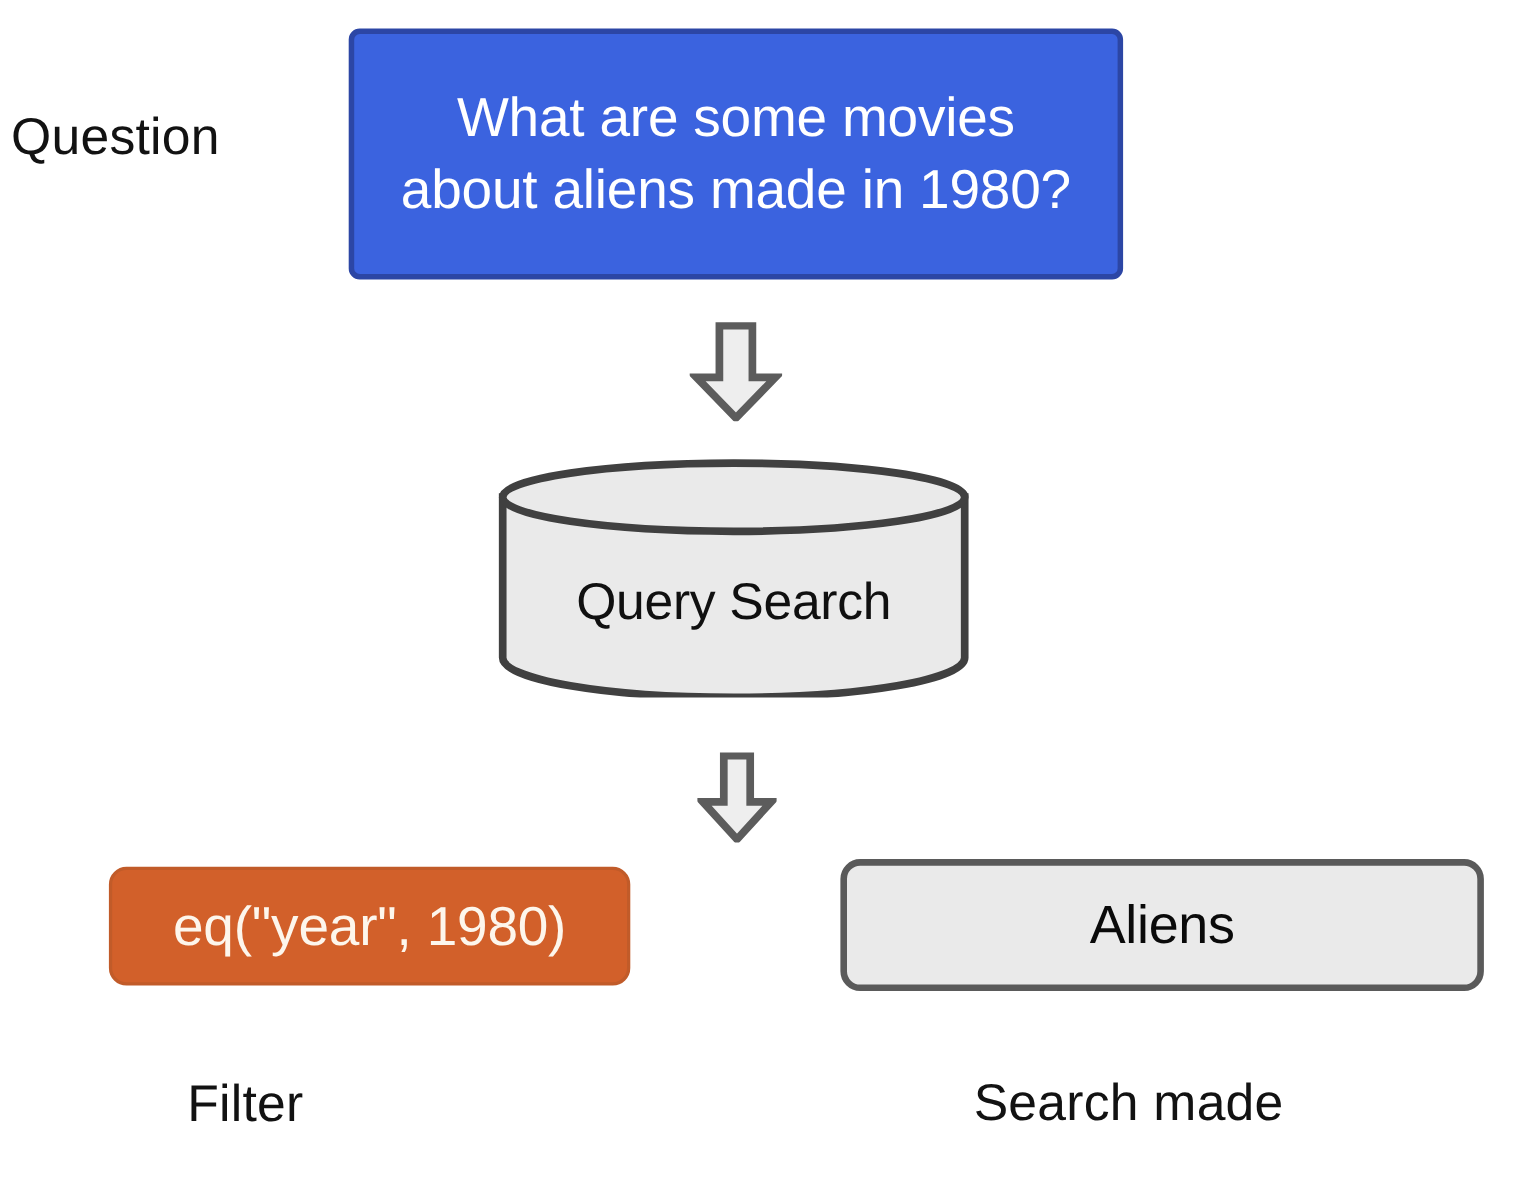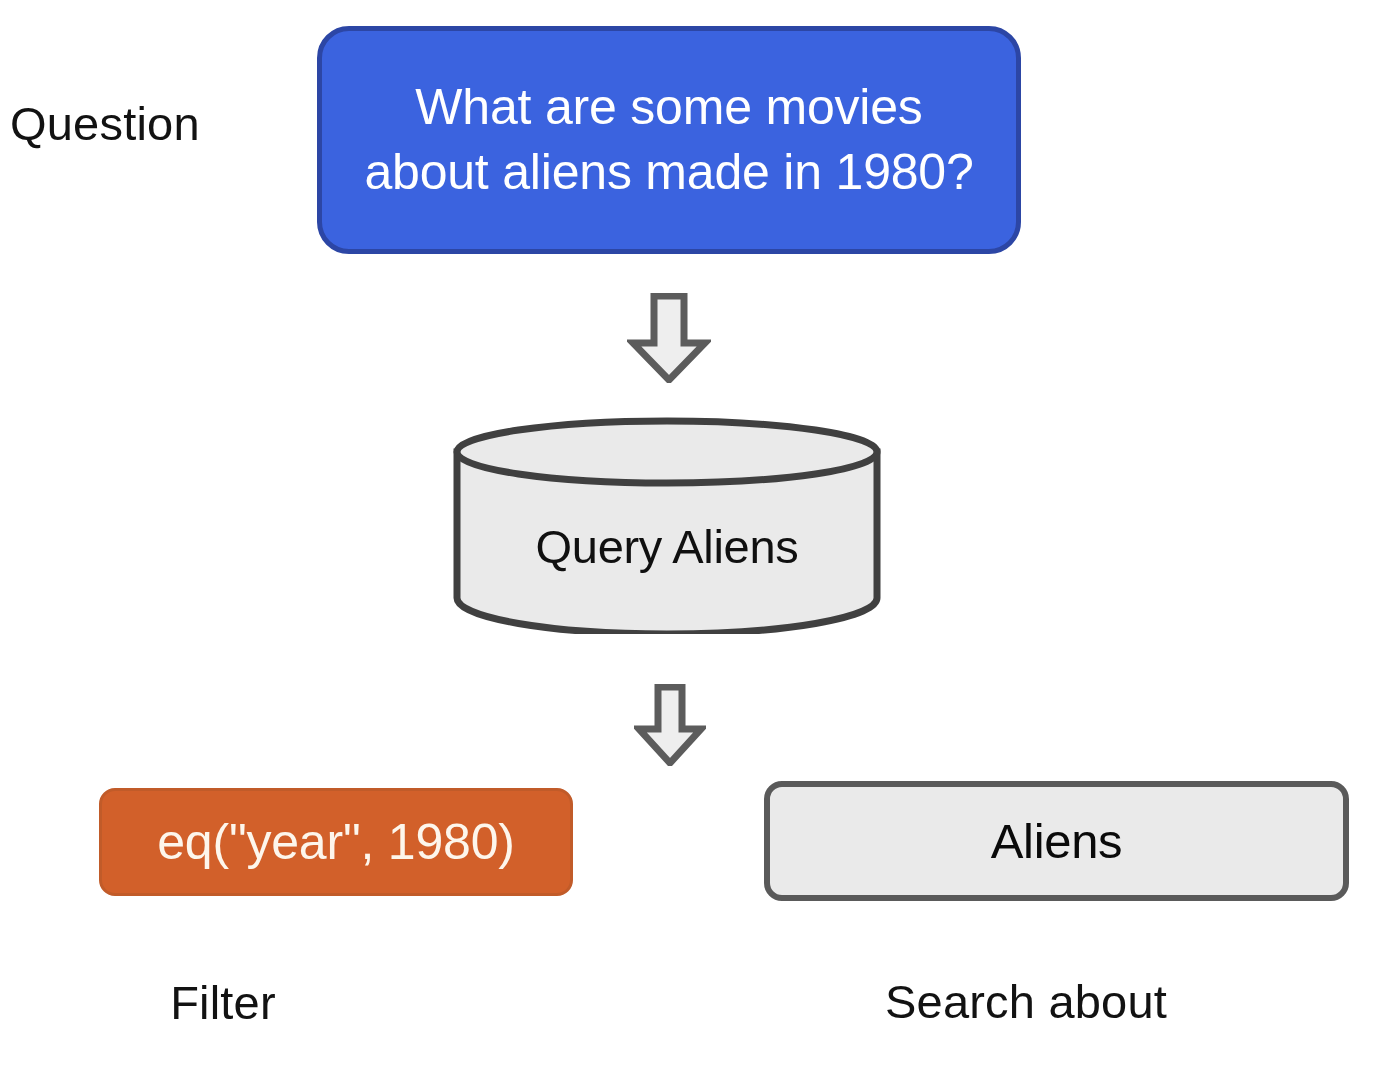--- a/index.html
+++ b/index.html
@@ -59,21 +59,21 @@
   }
 
   
   #question-node {
     left: 317px;
     top: 26px;
     width: 704px;
     height: 228px;
     background: #3b63df;
     border: 5px solid #2c46a5;
-    border-radius: 32px;
+    border-radius: 10px;
     display: flex;
     align-items: center;
     justify-content: center;
     padding: 4px 26px;
   }
   #question-node .node-text {
     color: #ffffff;
     font-family: "Liberation Sans", sans-serif;
     font-size: 50px;
     line-height: 1.30;
@@ -183,34 +183,34 @@
     </svg>
   </div>
 
   <div class="abs" id="query-parser-node">
     <svg viewBox="0 0 430 218" width="430" height="218" aria-hidden="true">
 
       <path d="M 5 36 L 5 182 A 210 36 0 0 0 425 182 L 425 36 Z" fill="#eaeaea" stroke="#404040" stroke-width="7"></path>
 
       <ellipse cx="215" cy="36" rx="210" ry="31" fill="#eaeaea" stroke="#404040" stroke-width="7"></ellipse>
     </svg>
-    <div id="query-parser-label">Query Aliens</div>
+    <div id="query-parser-label">Query Search</div>
   </div>
 
   <div class="abs" id="arrow-parser-to-outputs">
     <svg class="block-arrow" viewBox="0 0 72 82" width="72" height="82" aria-hidden="true">
       <path d="M 24 3 L 48 3 L 48 45 L 67 45 L 36 79 L 5 45 L 24 45 Z" fill="#eeeeee" stroke="#5c5c5c" stroke-width="7" stroke-linejoin="miter" stroke-linecap="butt"></path>
     </svg>
   </div>
 
   <div class="abs" id="filter-node">
     <div class="node-text">eq("year", 1980)</div>
   </div>
 
   <div class="abs caption" id="filter-caption">Filter</div>
 
   <div class="abs" id="search-term-node">
     <div class="node-text">Aliens</div>
   </div>
 
-  <div class="abs caption" id="search-term-caption">Search about</div>
+  <div class="abs caption" id="search-term-caption">Search made</div>
 
 </div>
 
 </body></html>

